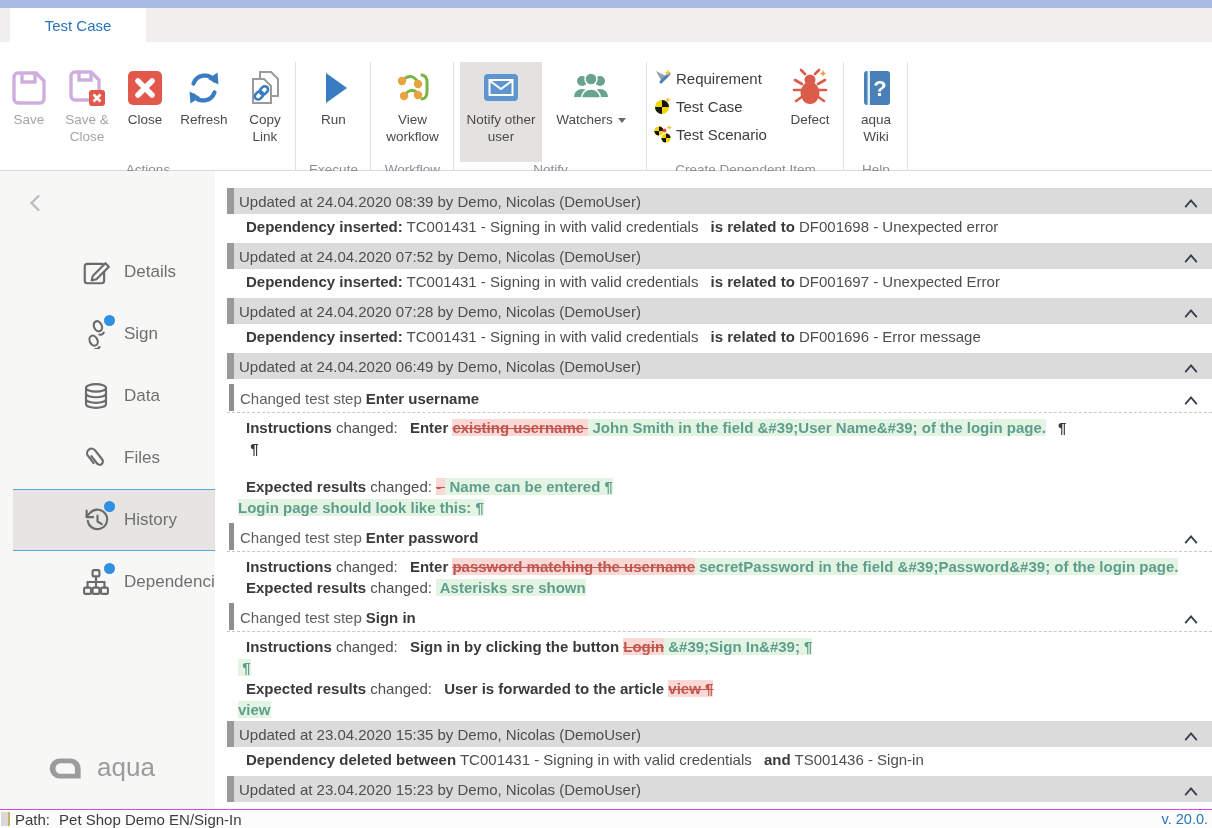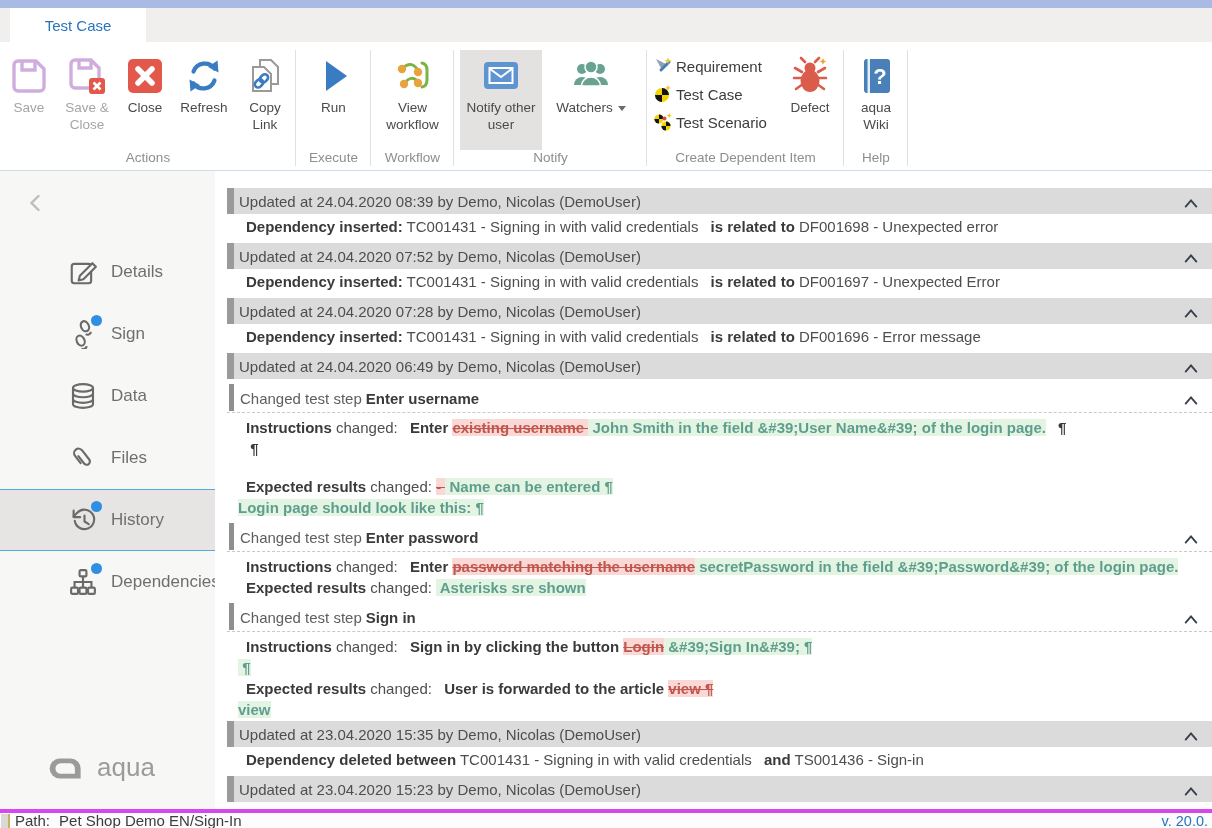--- a/index.html
+++ b/index.html
@@ -5,41 +5,41 @@
   html,body{margin:0;padding:0;background:#e9e9e9;}
   .app{width:1212px;height:828px;position:relative;font-family:"Liberation Sans",sans-serif;background:#fff;overflow:hidden;}
 
   
   .topstrip{height:8px;background:#a9bae5;}
   .tabrow{height:34px;background:#f0efee;display:flex;}
   .tab{margin-left:10px;width:136px;background:#fff;color:#2b74bd;font-size:15px;display:flex;align-items:center;justify-content:center;cursor:pointer;}
 
   
   .ribbon{height:128px;background:#fff;display:flex;border-bottom:1px solid #cfdaed;}
-  .rgroup{position:relative;height:100%;flex:0 0 auto;box-sizing:border-box;}
+  .rgroup{position:relative;height:100%;flex:0 0 auto;box-sizing:border-box;margin-top:12px;}
   .rgroup::after{content:"";position:absolute;right:0;top:8px;bottom:4px;width:1px;background:#e0e0e0;}
   .rgroup-label{position:absolute;bottom:5px;left:0;right:0;text-align:center;font-size:13.5px;color:#8e8e8e;white-space:nowrap;}
   .rbuttons{display:flex;height:100%;padding-top:8px;box-sizing:border-box;align-items:flex-start;justify-content:center;}
   .rbtn{display:flex;flex-direction:column;align-items:center;text-align:center;font-size:13.5px;color:#4a4a4a;line-height:1.28;padding-top:6px;cursor:pointer;}
   .rbtn .ricon{width:40px;height:40px;margin-bottom:3px;}
   .rbtn .ricon svg{width:40px;height:40px;}
   .rbtn.disabled{color:#a5a5a5;justify-content:flex-end;}
   .rbtn.selected{background:#e3e2e0;height:100px;box-sizing:border-box;}
   .rlabel-row{display:flex;align-items:center;gap:5px;}
   .caret{width:0;height:0;border-left:4.5px solid transparent;border-right:4.5px solid transparent;border-top:5px solid #6b6b6b;margin-top:2px;}
   .rstack{display:flex;flex-direction:column;padding:10px 0 0 6px;}
   .sbtn{display:flex;align-items:center;height:28px;font-size:15px;color:#3c3c3c;cursor:pointer;white-space:nowrap;}
   .sbtn .sicon{width:20px;height:20px;margin-right:3px;flex:0 0 auto;}
   .sbtn .sicon svg{width:20px;height:20px;}
 
   
   .bodyrow{display:flex;height:638px;}
   .sidebar{width:215px;background:#f7f7f6;position:relative;flex:0 0 auto;}
   .side-collapse{position:absolute;top:22px;left:26px;width:20px;height:20px;cursor:pointer;}
-  .side-items{margin-top:70px;}
+  .side-items{margin-top:70px;padding-left:13px;}
   .side-item{height:62px;display:flex;align-items:center;padding-left:68px;cursor:pointer;position:relative;box-sizing:border-box;}
   .side-item.selected{background:#e6e5e3;border-top:1px solid #5aa7e0;border-bottom:1px solid #5aa7e0;}
   .side-icon{width:30px;height:30px;position:relative;margin-right:13px;flex:0 0 auto;}
   .side-icon svg{width:30px;height:30px;}
   .side-label{font-size:17px;color:#6f6f6f;}
   .badge{position:absolute;width:11px;height:11px;border-radius:50%;top:-4px;right:-4px;}
   .badge.blue{background:#2f8fe0;}
   .badge.red{background:#e07864;}
   .side-logo{position:absolute;bottom:26px;left:46px;display:flex;align-items:center;gap:9px;}
   .logo-text{font-size:26px;color:#9b9b9b;}
@@ -54,21 +54,21 @@
   .substep{position:relative;height:27px;display:flex;align-items:center;padding-left:13px;font-size:15px;color:#5e5e5e;border-bottom:1px dashed #c9c9c9;margin:6px 0 5px;}
   .substep::before{content:"";position:absolute;left:2px;top:-1px;bottom:1px;width:5px;background:#8f8f8f;}
   .substep .ss-title{font-weight:bold;color:#3a3a3a;margin-left:4px;}
   .spacer{height:16px;}
   .sg-b{font-weight:bold;color:#3a3a3a;margin-left:8px;}
   .sg-p{color:#4e4e4e;}
   .sg-d{font-weight:bold;color:#c0564e;background:#f9d8d5;text-decoration:line-through;}
   .sg-i{font-weight:bold;color:#5f9e8e;background:#e3f5e2;}
 
   
-  .statusbar{height:19px;border-top:4px solid #d946ef;background:#fcfcfc;display:flex;align-items:center;font-size:15px;color:#3c3c3c;padding-left:1px;box-sizing:border-box;}
+  .statusbar{height:19px;border-top:1px solid #d946ef;background:#fcfcfc;display:flex;align-items:center;font-size:15px;color:#3c3c3c;padding-left:1px;box-sizing:border-box;}
   .st-icon{width:7px;height:14px;background:#d9d9d9;border-right:2px solid #c9b25a;margin-right:5px;flex:0 0 auto;}
   .st-label{margin-right:9px;}
   .st-version{margin-left:auto;color:#2b74bd;padding-right:4px;font-size:14.5px;}
 </style>
 </head>
 <body>
 
 <div class="app">
   <div class="topstrip"></div>
 

